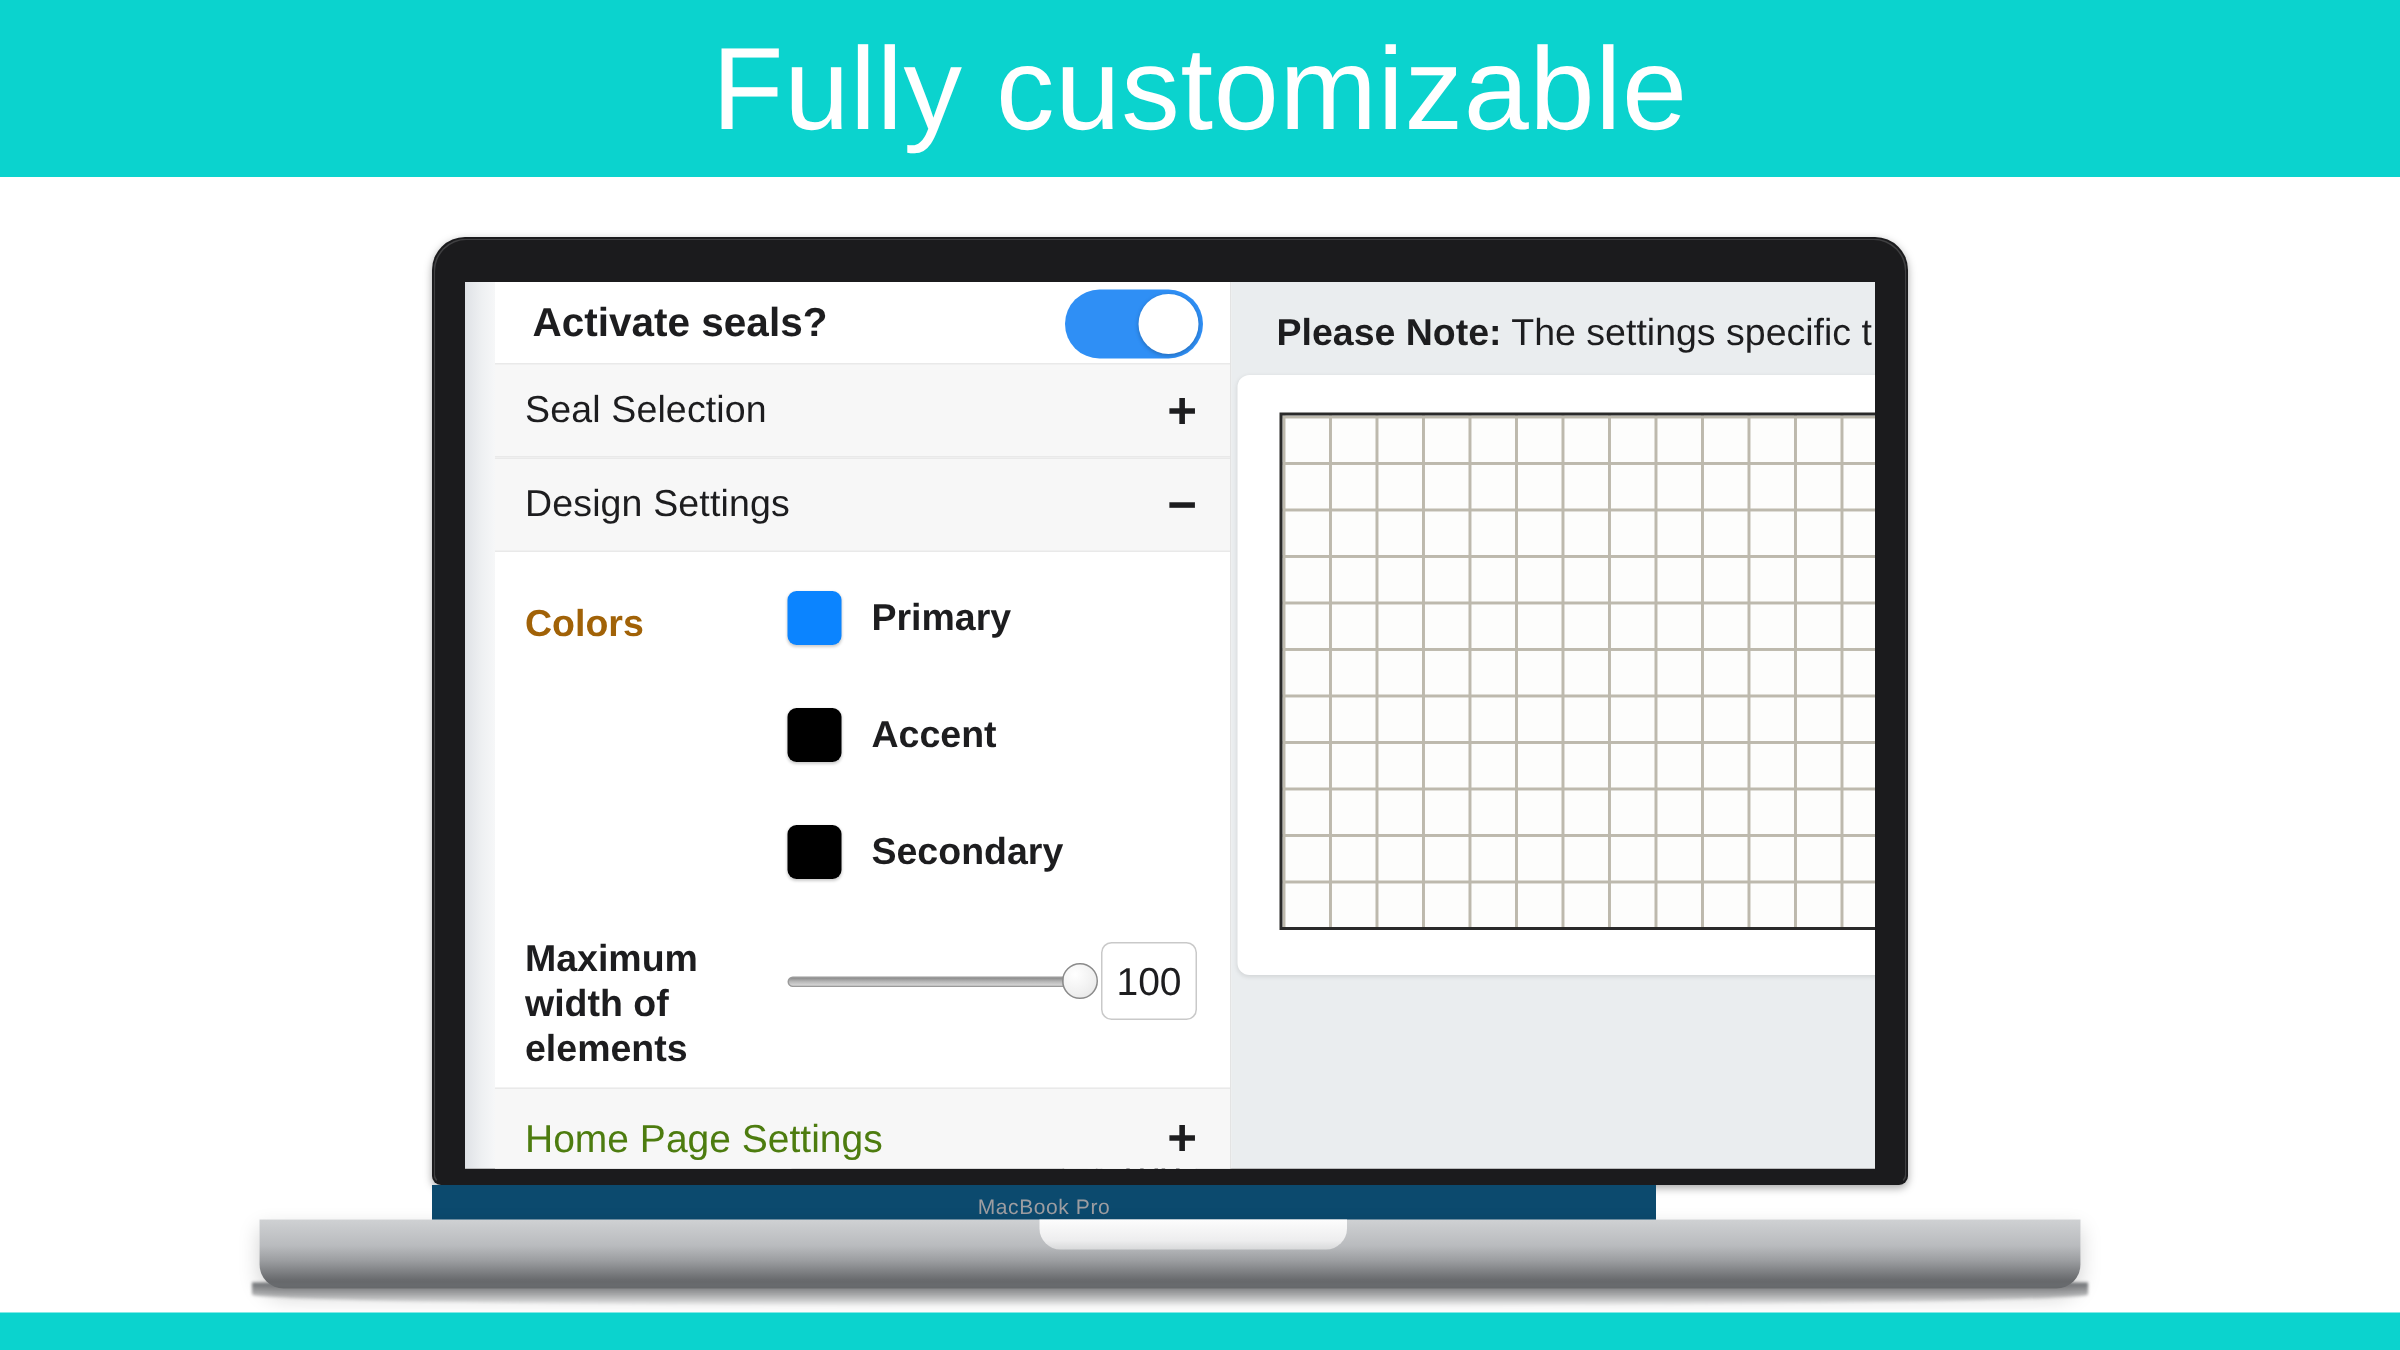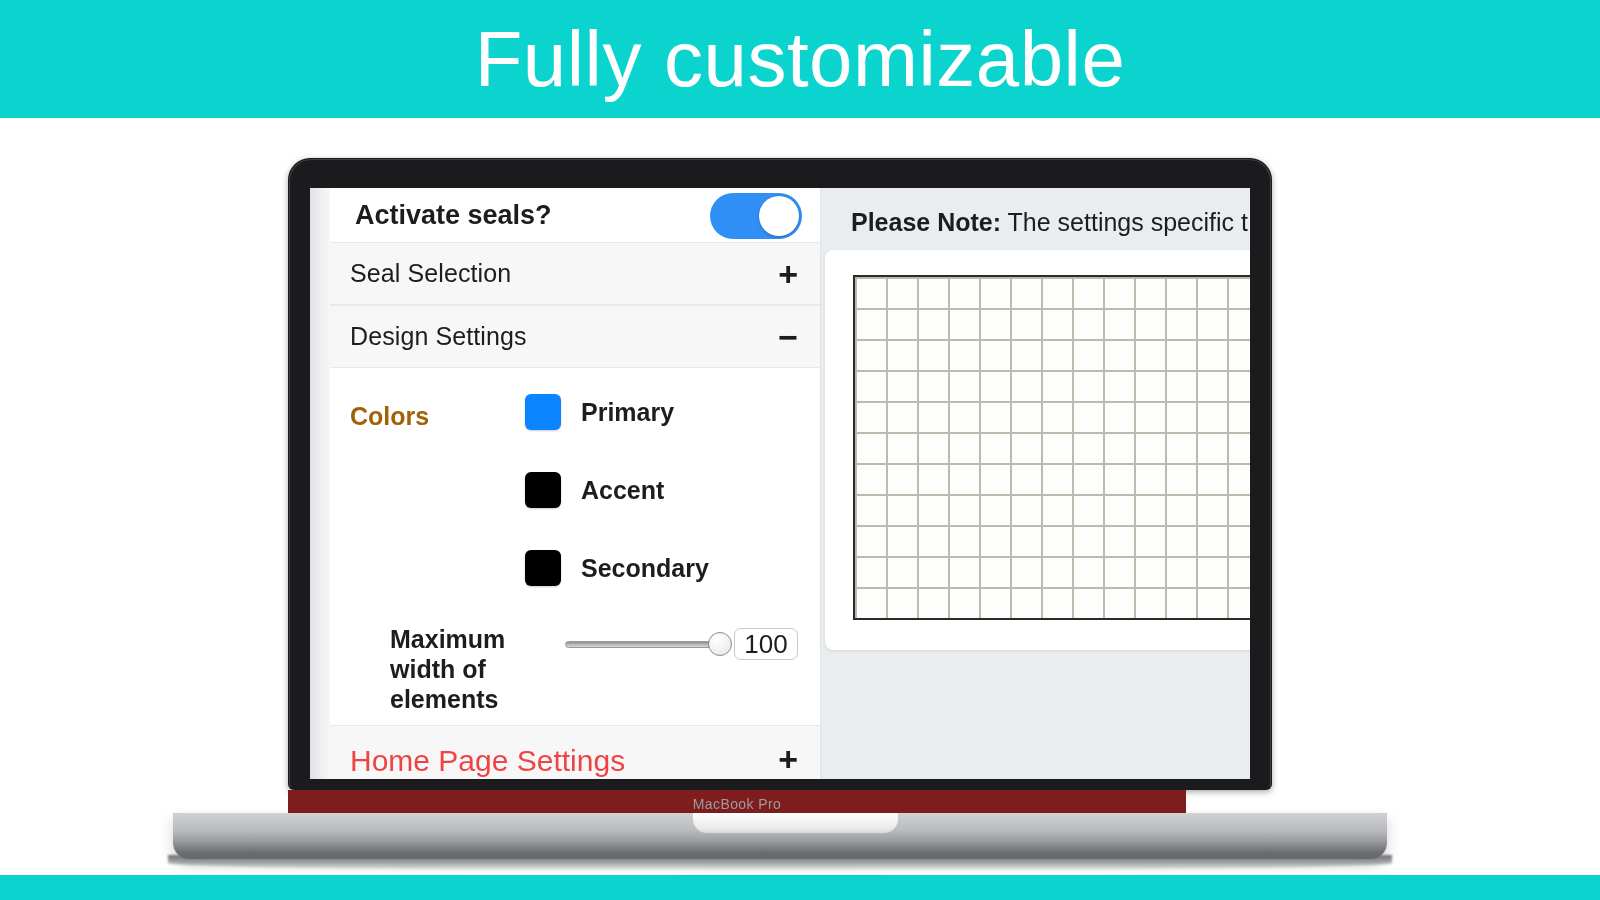--- a/index.html
+++ b/index.html
@@ -88,23 +88,23 @@
     top: 30px;
     width: 940px;
     height: 591px;
     background: #ffffff;
     overflow: hidden;
   }
   .bezel-label {
     position: absolute;
     left: 0;
     top: 632px;
-    width: 898px;
+    width: 816px;
     height: 28px;
-    background: #7f1d1d;
+    background: #0c4a6e;
     color: #9d9da1;
     font-size: 14px;
     text-align: center;
     line-height: 28px;
     letter-spacing: .4px;
   }
   .base {
     position: absolute;
     left: -115px;
     top: 655px;
@@ -262,21 +262,20 @@
     align-items: flex-start;
   }
   .slider-label {
     font-size: 25px;
     font-weight: bold;
     color: #1d1d1f;
     width: 175px;
     flex: 0 0 175px;
     line-height: 1.2;
     padding-top: 2px;
-    margin-left: 40px;
   }
   .slider-ctrl {
     display: flex;
     align-items: center;
     flex: 1 1 auto;
     padding-top: 6px;
   }
   .track {
     position: relative;
     flex: 1 1 auto;
@@ -297,21 +296,21 @@
     position: absolute;
     right: -4px;
     width: 24px; height: 24px;
     border-radius: 12px;
     background: radial-gradient(circle at 35% 30%, #ffffff 0%, #f0f0f0 60%, #e2e2e2 100%);
     border: 1px solid #8a8a8a;
     box-sizing: border-box;
   }
   .num-box {
     width: 64px;
-    height: 32px;
+    height: 52px;
     border: 1px solid #c9c9c9;
     border-radius: 7px;
     background: #ffffff;
     color: #1d1d1f;
     font-size: 26px;
     display: flex;
     align-items: center;
     justify-content: center;
     box-sizing: border-box;
     flex: 0 0 64px;
@@ -324,22 +323,22 @@
     width: 100%;
     height: 54px;
     background: #f7f7f7;
     border-top: 1px solid #e9e9e9;
     display: flex;
     align-items: flex-start;
     padding: 18px 22px 0 20px;
     box-sizing: border-box;
   }
   .footer-accordion .title {
-    font-size: 30px;
-    color: #ef4444;
+    font-size: 26px;
+    color: #4d7c0f;
     flex: 1 1 auto;
   }
   .footer-accordion .sign {
     font-size: 34px;
     font-weight: bold;
     color: #1d1d1f;
     line-height: .9;
   }
 
   

